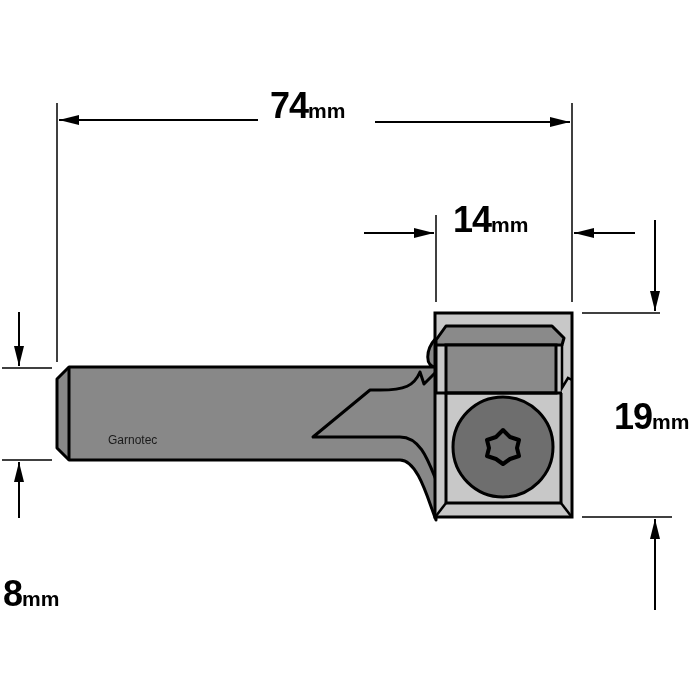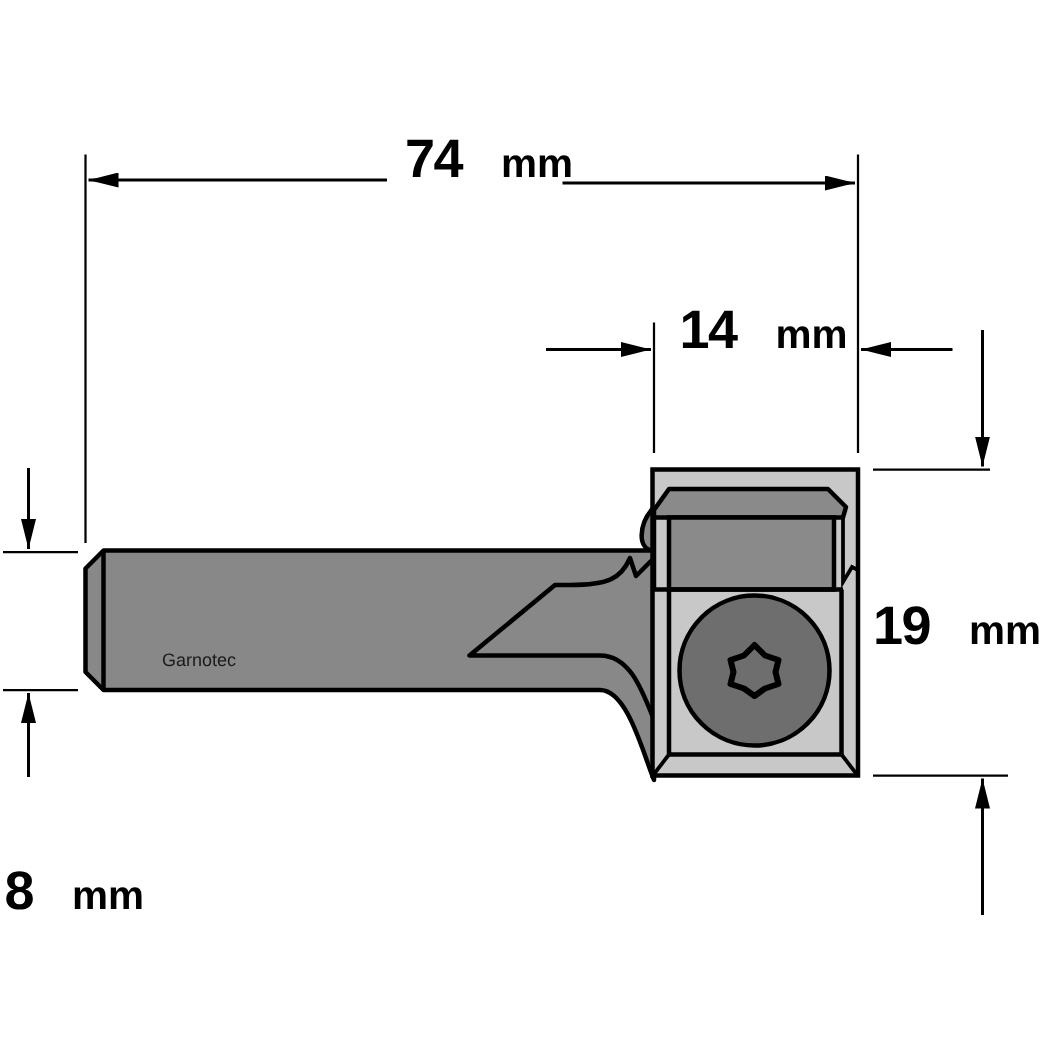--- a/index.html
+++ b/index.html
@@ -7,21 +7,21 @@
   svg { position: absolute; left: 0; top: 0; }
   .dim-label {
     position: absolute;
     font-family: "Liberation Sans", sans-serif;
     font-weight: bold;
     color: #000;
     white-space: nowrap;
     line-height: 1;
   }
   .dim-label .num { font-size: 36px; letter-spacing: -1px; }
-  .dim-label .unit { font-size: 27px; margin-left: 26px; }
+  .dim-label .unit { font-size: 21px; }
   .brand {
     position: absolute;
     font-family: "Liberation Sans", sans-serif;
     font-size: 12px;
     color: #1a1a1a;
     line-height: 1;
     margin-left: 24px;
   }
 </style>
 </head>
@@ -91,21 +91,21 @@
 </svg>
 
 <div class="dim-label" style="left:270px; top:88px;">
   <span class="num">74</span><span class="unit">mm</span>
 </div>
 
 <div class="dim-label" style="left:453px; top:202px;">
   <span class="num">14</span><span class="unit">mm</span>
 </div>
 
-<div class="dim-label" style="left:582px; top:399px;">
+<div class="dim-label" style="left:614px; top:399px;">
   <span class="num">19</span><span class="unit">mm</span>
 </div>
 
 <div class="dim-label" style="left:3px; top:576px;">
   <span class="num">8</span><span class="unit">mm</span>
 </div>
 
 <div class="brand" style="left:84px; top:434px;">Garnotec</div>
 
 </body></html>

